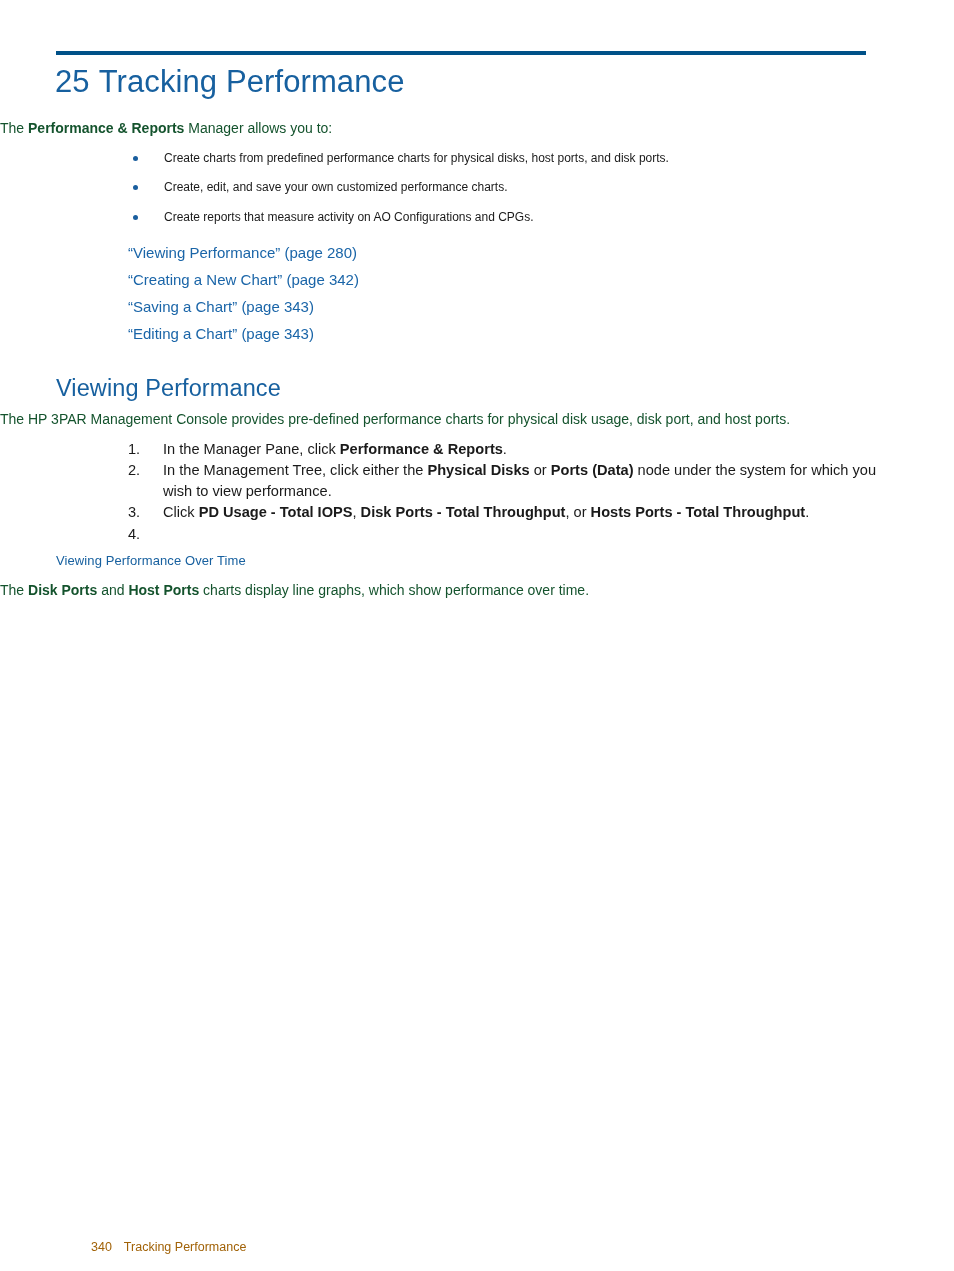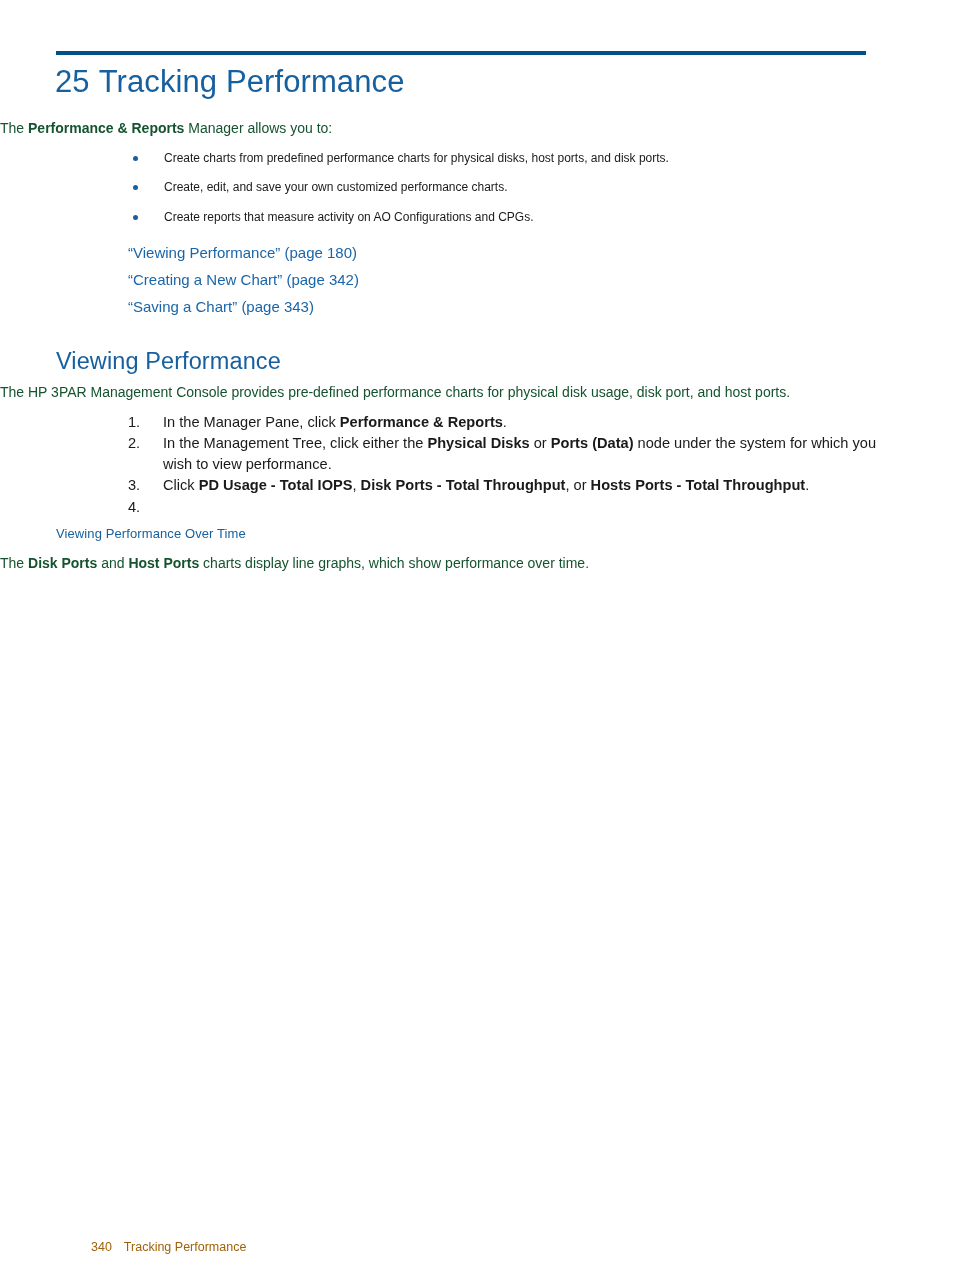--- a/index.html
+++ b/index.html
@@ -181,23 +181,24 @@
 
     <p class="para body-indent"><span>The </span><b>Performance &amp; Reports</b><span> Manager allows you to:</span></p>
 
     <ul class="bullets">
       <li><span>Create charts from predefined performance charts for physical disks, host ports, and disk ports.</span></li>
       <li><span>Create, edit, and save your own customized performance charts.</span></li>
       <li><span>Create reports that measure activity on AO Configurations and CPGs.</span></li>
     </ul>
 
     <div class="xrefs">
-      <a class="xref" href="#">“Viewing Performance” (page 180)</a>
+      <a class="xref" href="#">“Viewing Performance” (page 280)</a>
       <a class="xref" href="#">“Creating a New Chart” (page 342)</a>
       <a class="xref" href="#">“Saving a Chart” (page 343)</a>
+      <a class="xref" href="#">“Editing a Chart” (page 343)</a>
     </div>
 
     <h1 class="h-sect">Viewing Performance</h1>
 
     <p class="para body-indent">The HP 3PAR Management Console provides pre-defined performance charts for physical disk usage, disk port, and host ports.</p>
 
 
     <ol class="steps">
       <li>
         <span class="marker">1.</span><span>In the Manager Pane, click </span><b>Performance &amp; Reports</b><span>.</span>

